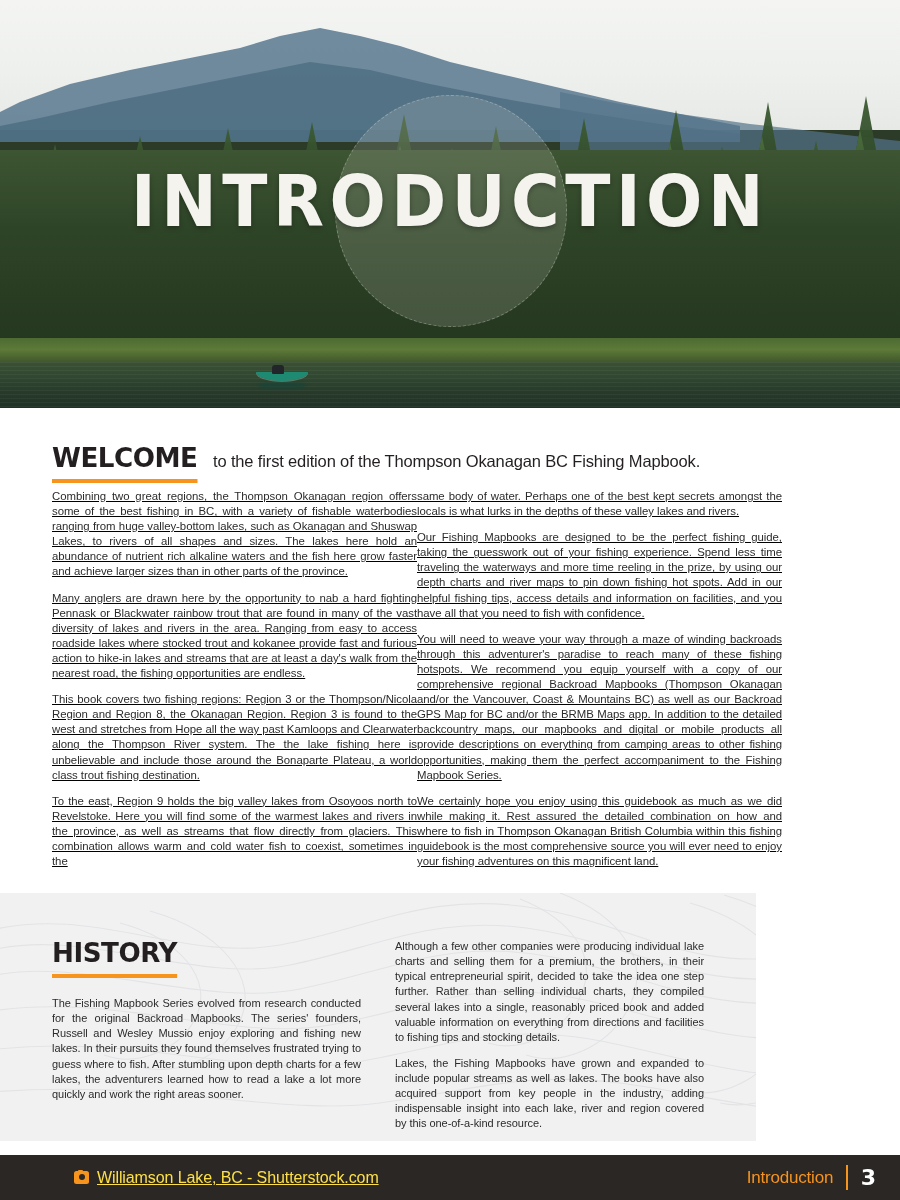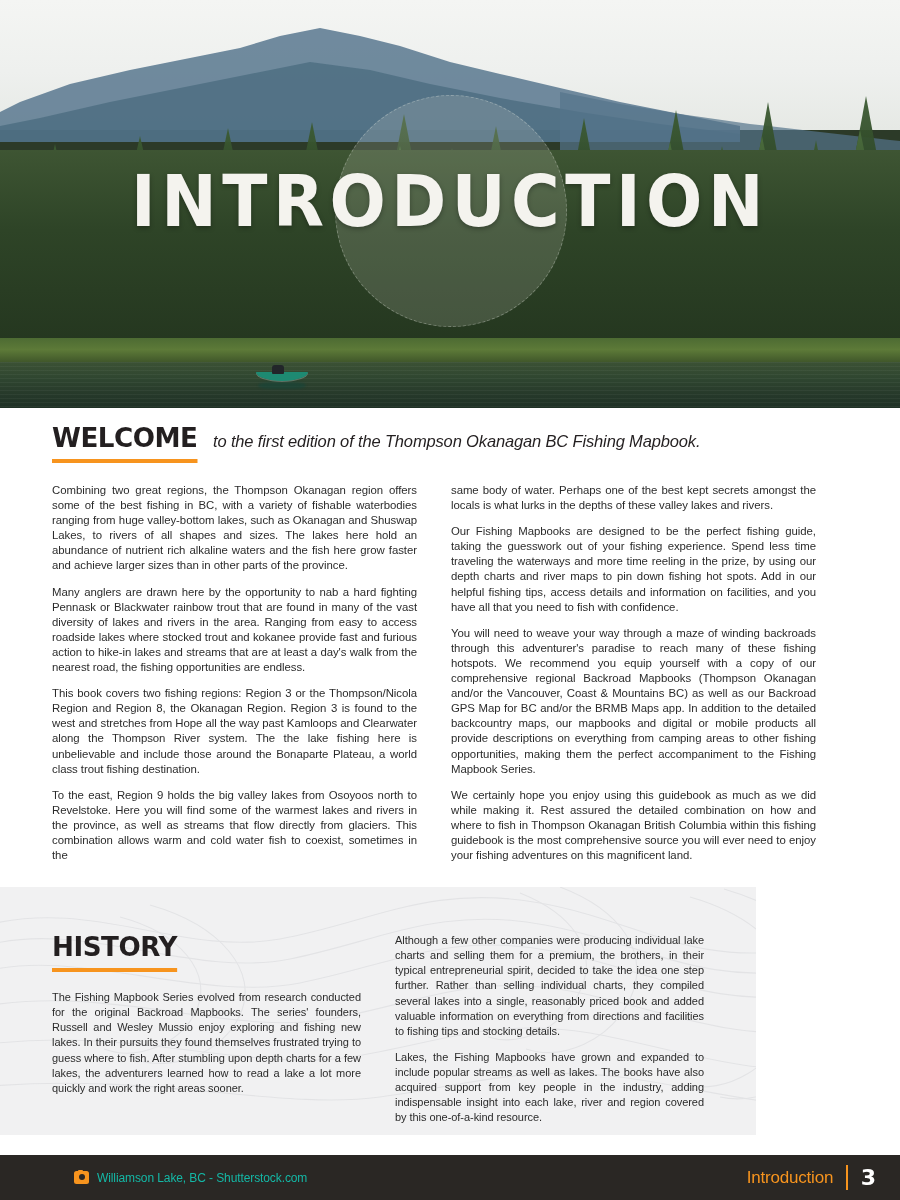--- a/index.html
+++ b/index.html
@@ -86,44 +86,43 @@
     transform:scaleX(0.92);
     text-shadow:0 2px 5px rgba(0,0,0,0.30);
   }
   .hero-title::after{
     content:"";
     position:absolute; left:0; top:0; width:100%; height:100%;
     pointer-events:none;
   }
 
   
-  .welcome-sec { padding:14px 52px 0 52px; }
+  .welcome-sec { padding:34px 52px 0 52px; }
   .head-row { display:flex; align-items:baseline; gap:11px; }
   .head-kicker {
     font-family:"DejaVu Sans", sans-serif;
     font-weight:700;
     font-size:27px;
     letter-spacing:-0.5px;
     color:#231f20;
     border-bottom:4px solid #F7941E;
     padding-bottom:6px;
     transform:scaleX(0.97);
     transform-origin:left;
   }
   .head-tail {
     font-size:16.5px;
     color:#231f20;
     letter-spacing:-0.15px;
-    font-style:italic;
   }
 
   .cols {
     display:flex;
-    gap:34px;
-    margin-top:20px;
+    margin-top:6px;
+    text-decoration:underline;
   }
   .col { width:365px; }
   .col p {
     font-size:11.4px;
     line-height:15.1px;
     color:#2b2b2b;
     text-align:justify;
     margin-bottom:11px;
     letter-spacing:-0.05px;
   }
@@ -193,23 +192,24 @@
     content:""; position:absolute; left:4.5px; top:3px;
     width:6px; height:6px; border-radius:50%;
     background:#2a2724;
   }
   .cam-icon::after{
     content:""; position:absolute; left:4px; top:-1.5px;
     width:5px; height:2.5px; border-radius:1px;
     background:#F7941E;
   }
   .credit-text {
-    font-size:12px;
-    color:#14b8a6;
+    font-size:16px;
+    color:#fde047;
     letter-spacing:-0.1px;
+    text-decoration:underline;
   }
   .pager { display:flex; align-items:center; gap:13px; }
   .pager-label {
     font-size:17px;
     color:#F7941E;
     letter-spacing:-0.2px;
   }
   .pager-div { width:1.5px; height:25px; background:#F7941E; }
   .pager-num {
     font-family:"DejaVu Sans", sans-serif;

